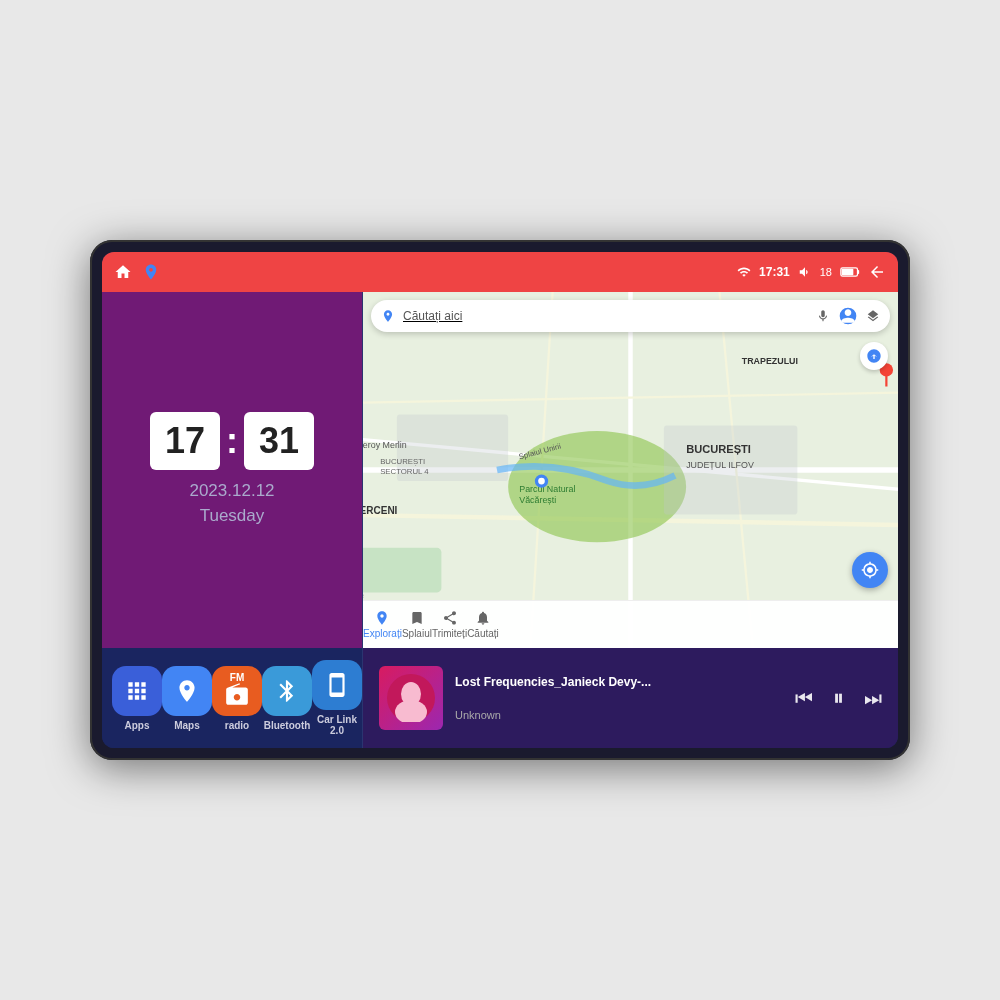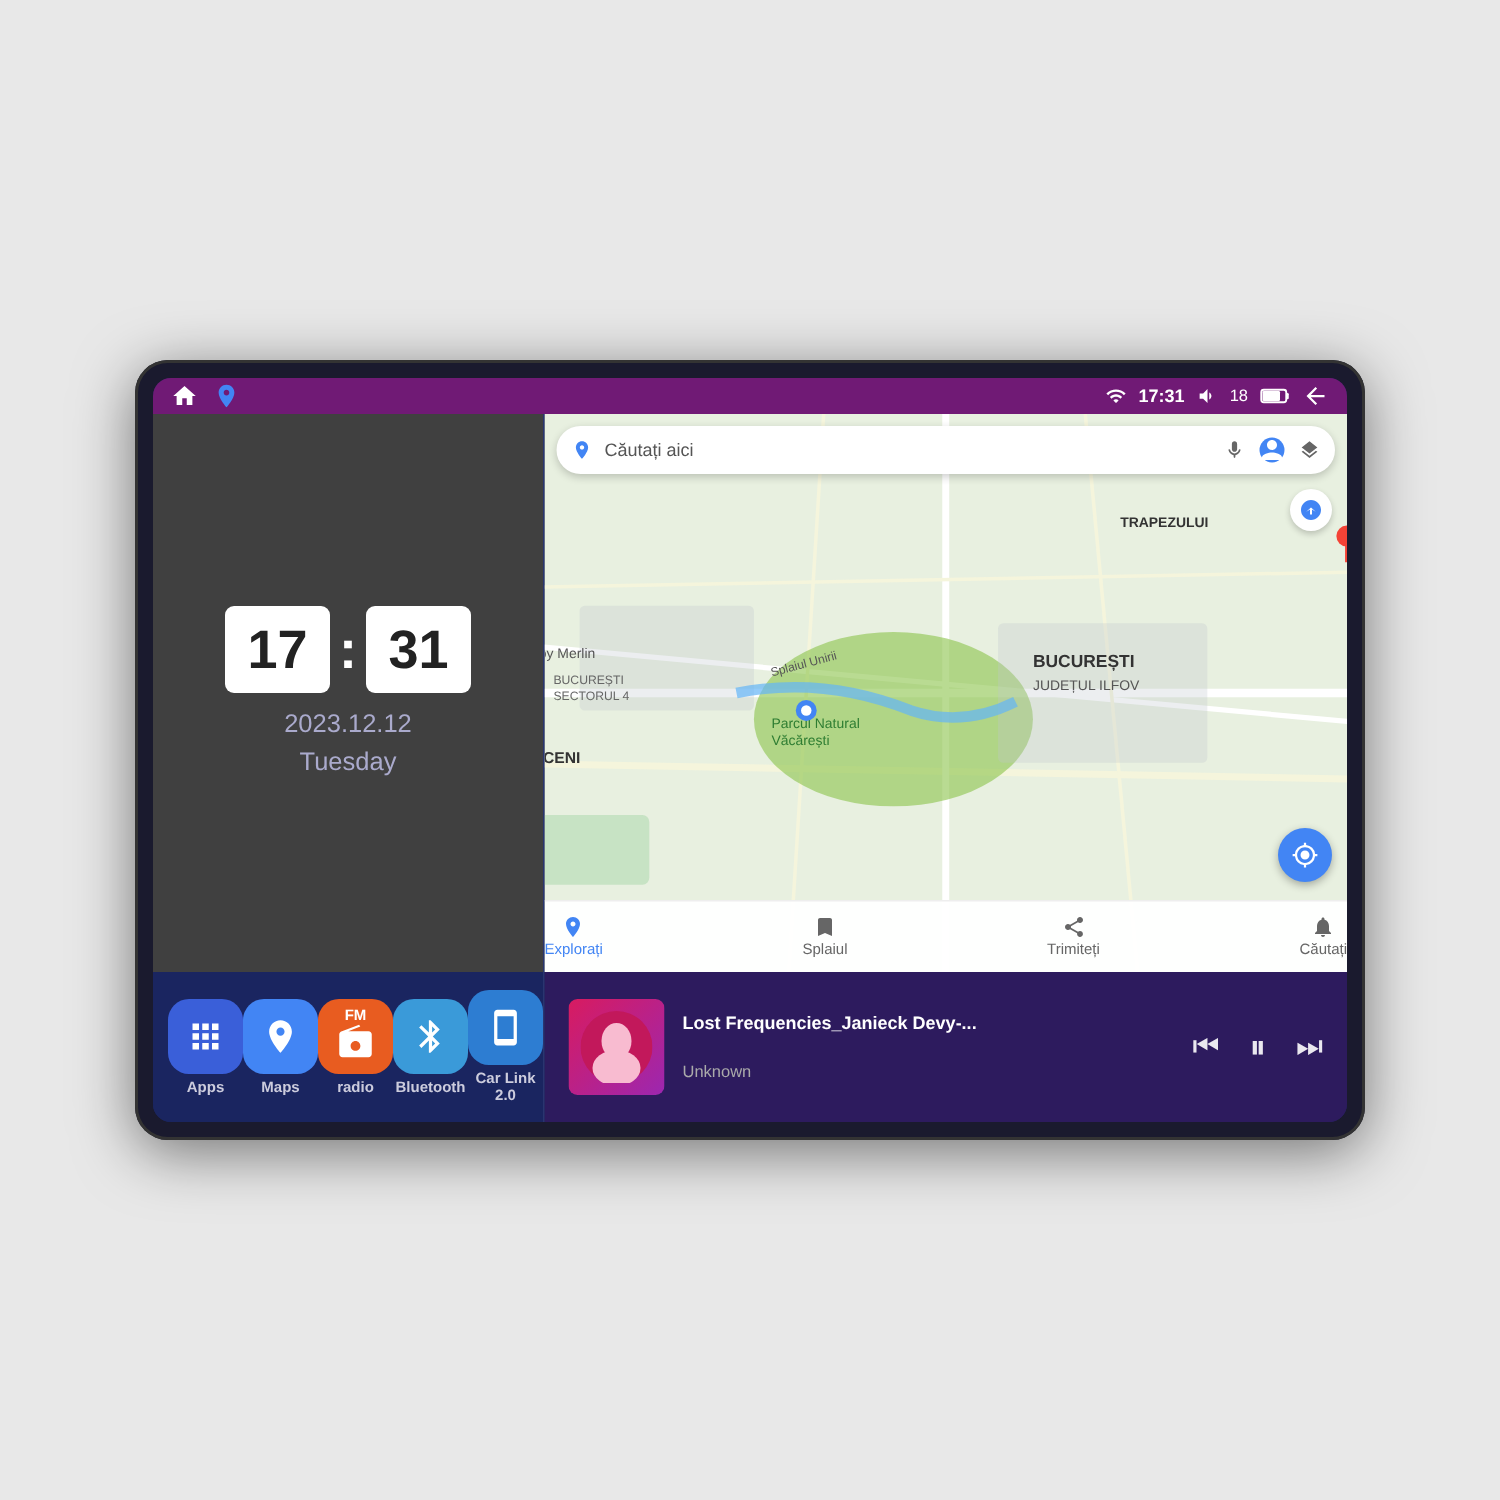--- a/index.html
+++ b/index.html
@@ -27,22 +27,22 @@
       height: 100%;
       background: #1e2a5e;
       border-radius: 12px;
       overflow: hidden;
       display: flex;
       flex-direction: column;
     }
 
     
     .status-bar {
-      height: 24px;
-      background: #701a75;
+      height: 40px;
+      background: #ef4444;
       display: flex;
       align-items: center;
       justify-content: space-between;
       padding: 0 12px;
       flex-shrink: 0;
     }
 
     .status-left {
       display: flex;
       align-items: center;
@@ -67,21 +67,21 @@
 
     
     .left-panel {
       width: 260px;
       display: flex;
       flex-direction: column;
       flex-shrink: 0;
     }
 
     .clock-widget {
-      background: #404040;
+      background: #701a75;
       flex: 1;
       display: flex;
       flex-direction: column;
       align-items: center;
       justify-content: center;
       gap: 8px;
       padding: 16px;
     }
 
     .clock-display {
@@ -179,38 +179,39 @@
       right: 8px;
       height: 32px;
       background: white;
       border-radius: 16px;
       display: flex;
       align-items: center;
       padding: 0 10px;
       gap: 8px;
       box-shadow: 0 2px 6px rgba(0,0,0,0.2);
       z-index: 10;
+      text-decoration: underline;
     }
 
     .map-search-text {
       flex: 1;
       font-size: 12px;
       color: #555;
     }
 
     .map-bottom-nav {
       position: absolute;
       bottom: 0;
       left: 0;
       right: 0;
       height: 48px;
       background: rgba(255,255,255,0.95);
       display: flex;
       align-items: center;
-      justify-content: space-between;
+      justify-content: flex-start;
       border-top: 1px solid #eee;
       margin-top: 35px;
     }
 
     .map-nav-item {
       display: flex;
       flex-direction: column;
       align-items: center;
       gap: 2px;
       font-size: 10px;

